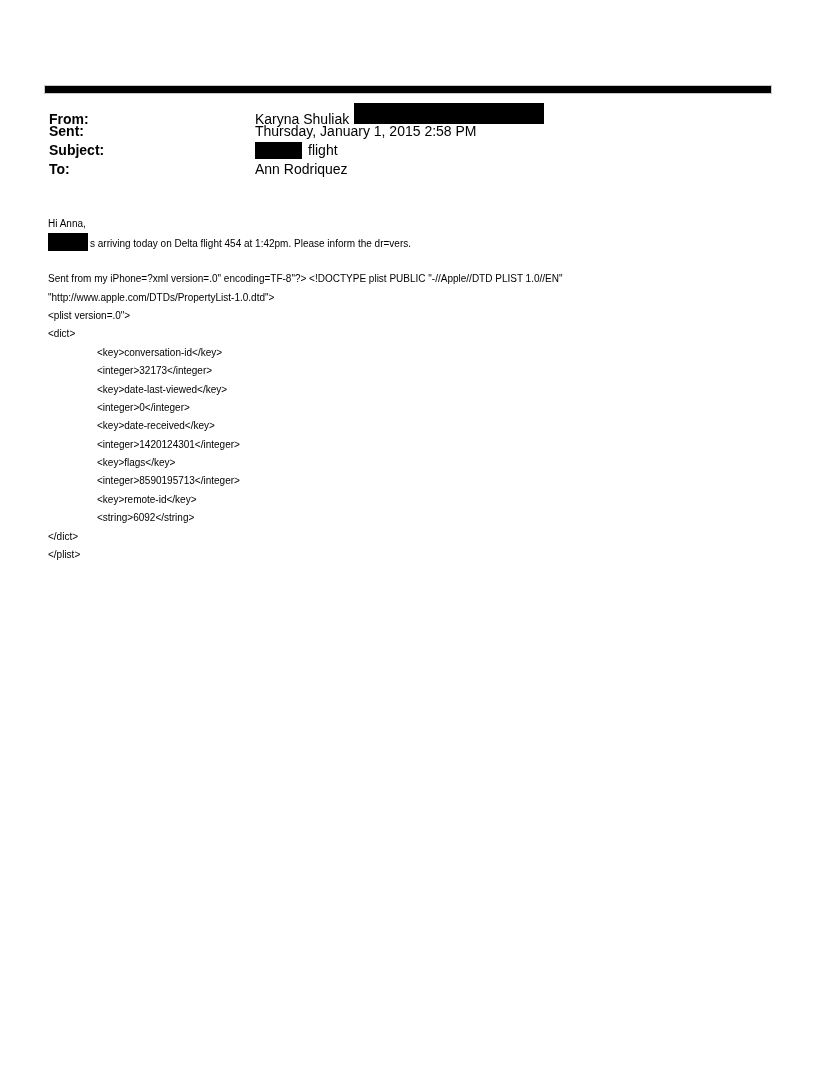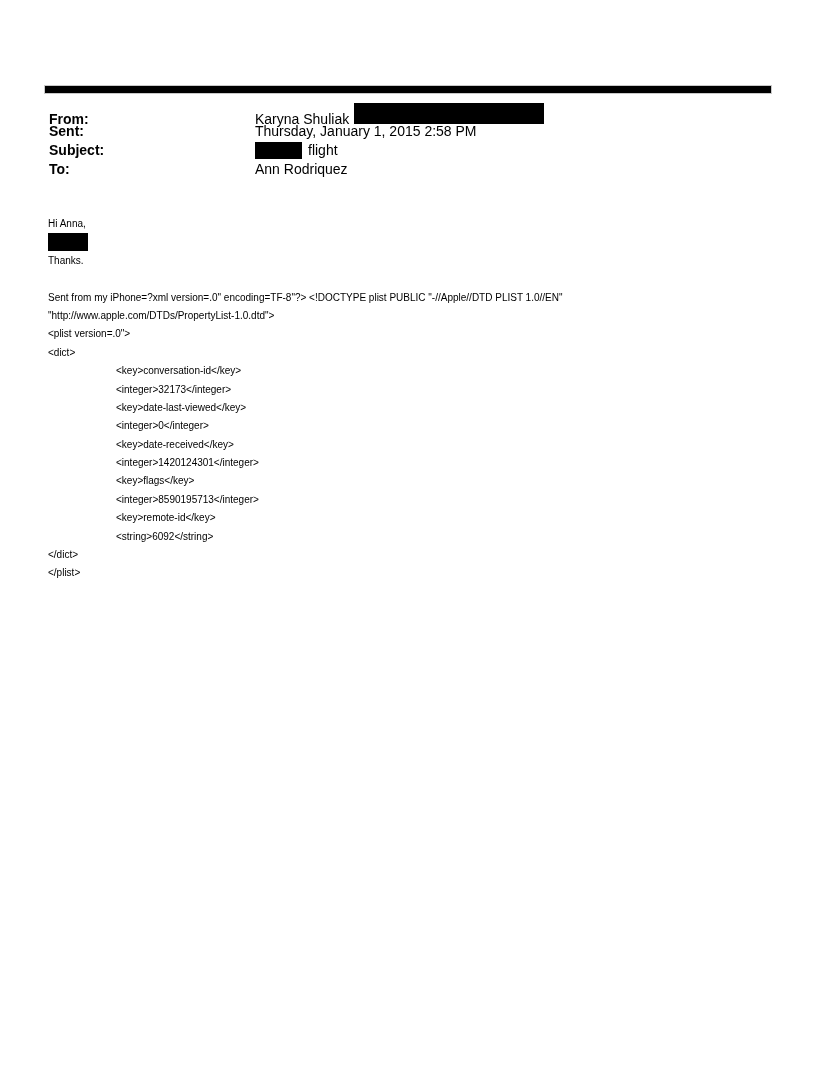--- a/index.html
+++ b/index.html
@@ -74,21 +74,21 @@
     top: 215px;
     width: 730px;
     font-size: 10px;
     line-height: 18.4px;
   }
   .line {
     height: 18.4px;
     white-space: nowrap;
   }
   .indent {
-    margin-left: 68px;
+    margin-left: 49px;
   }
   .page-number {
     position: absolute;
     left: 0;
     top: 998px;
     width: 100%;
     text-align: center;
     font-size: 12px;
   }
   .bates-number {
@@ -120,22 +120,21 @@
       <span class="header-value"><span class="redaction redaction-subject"></span><span>flight</span></span>
     </div>
     <div class="header-row">
       <span class="header-label">To:</span>
       <span class="header-value">Ann Rodriquez</span>
     </div>
   </div>
 
   <div class="body-block">
     <div class="line">Hi Anna,</div>
-    <div class="line"><span class="redaction redaction-body"></span></div>
-    <div class="line">Thanks.</div>
+    <div class="line"><span class="redaction redaction-body"></span><span>s arriving today on Delta flight 454 at 1:42pm. Please inform the dr=vers.</span></div>
     <div class="line"></div>
     <div class="line">Sent from my iPhone=?xml version=.0" encoding=TF-8"?&gt; &lt;!DOCTYPE plist PUBLIC "-//Apple//DTD PLIST 1.0//EN"</div>
     <div class="line">"http://www.apple.com/DTDs/PropertyList-1.0.dtd"&gt;</div>
     <div class="line">&lt;plist version=.0"&gt;</div>
     <div class="line">&lt;dict&gt;</div>
     <div class="line indent">&lt;key&gt;conversation-id&lt;/key&gt;</div>
     <div class="line indent">&lt;integer&gt;32173&lt;/integer&gt;</div>
     <div class="line indent">&lt;key&gt;date-last-viewed&lt;/key&gt;</div>
     <div class="line indent">&lt;integer&gt;0&lt;/integer&gt;</div>
     <div class="line indent">&lt;key&gt;date-received&lt;/key&gt;</div>

